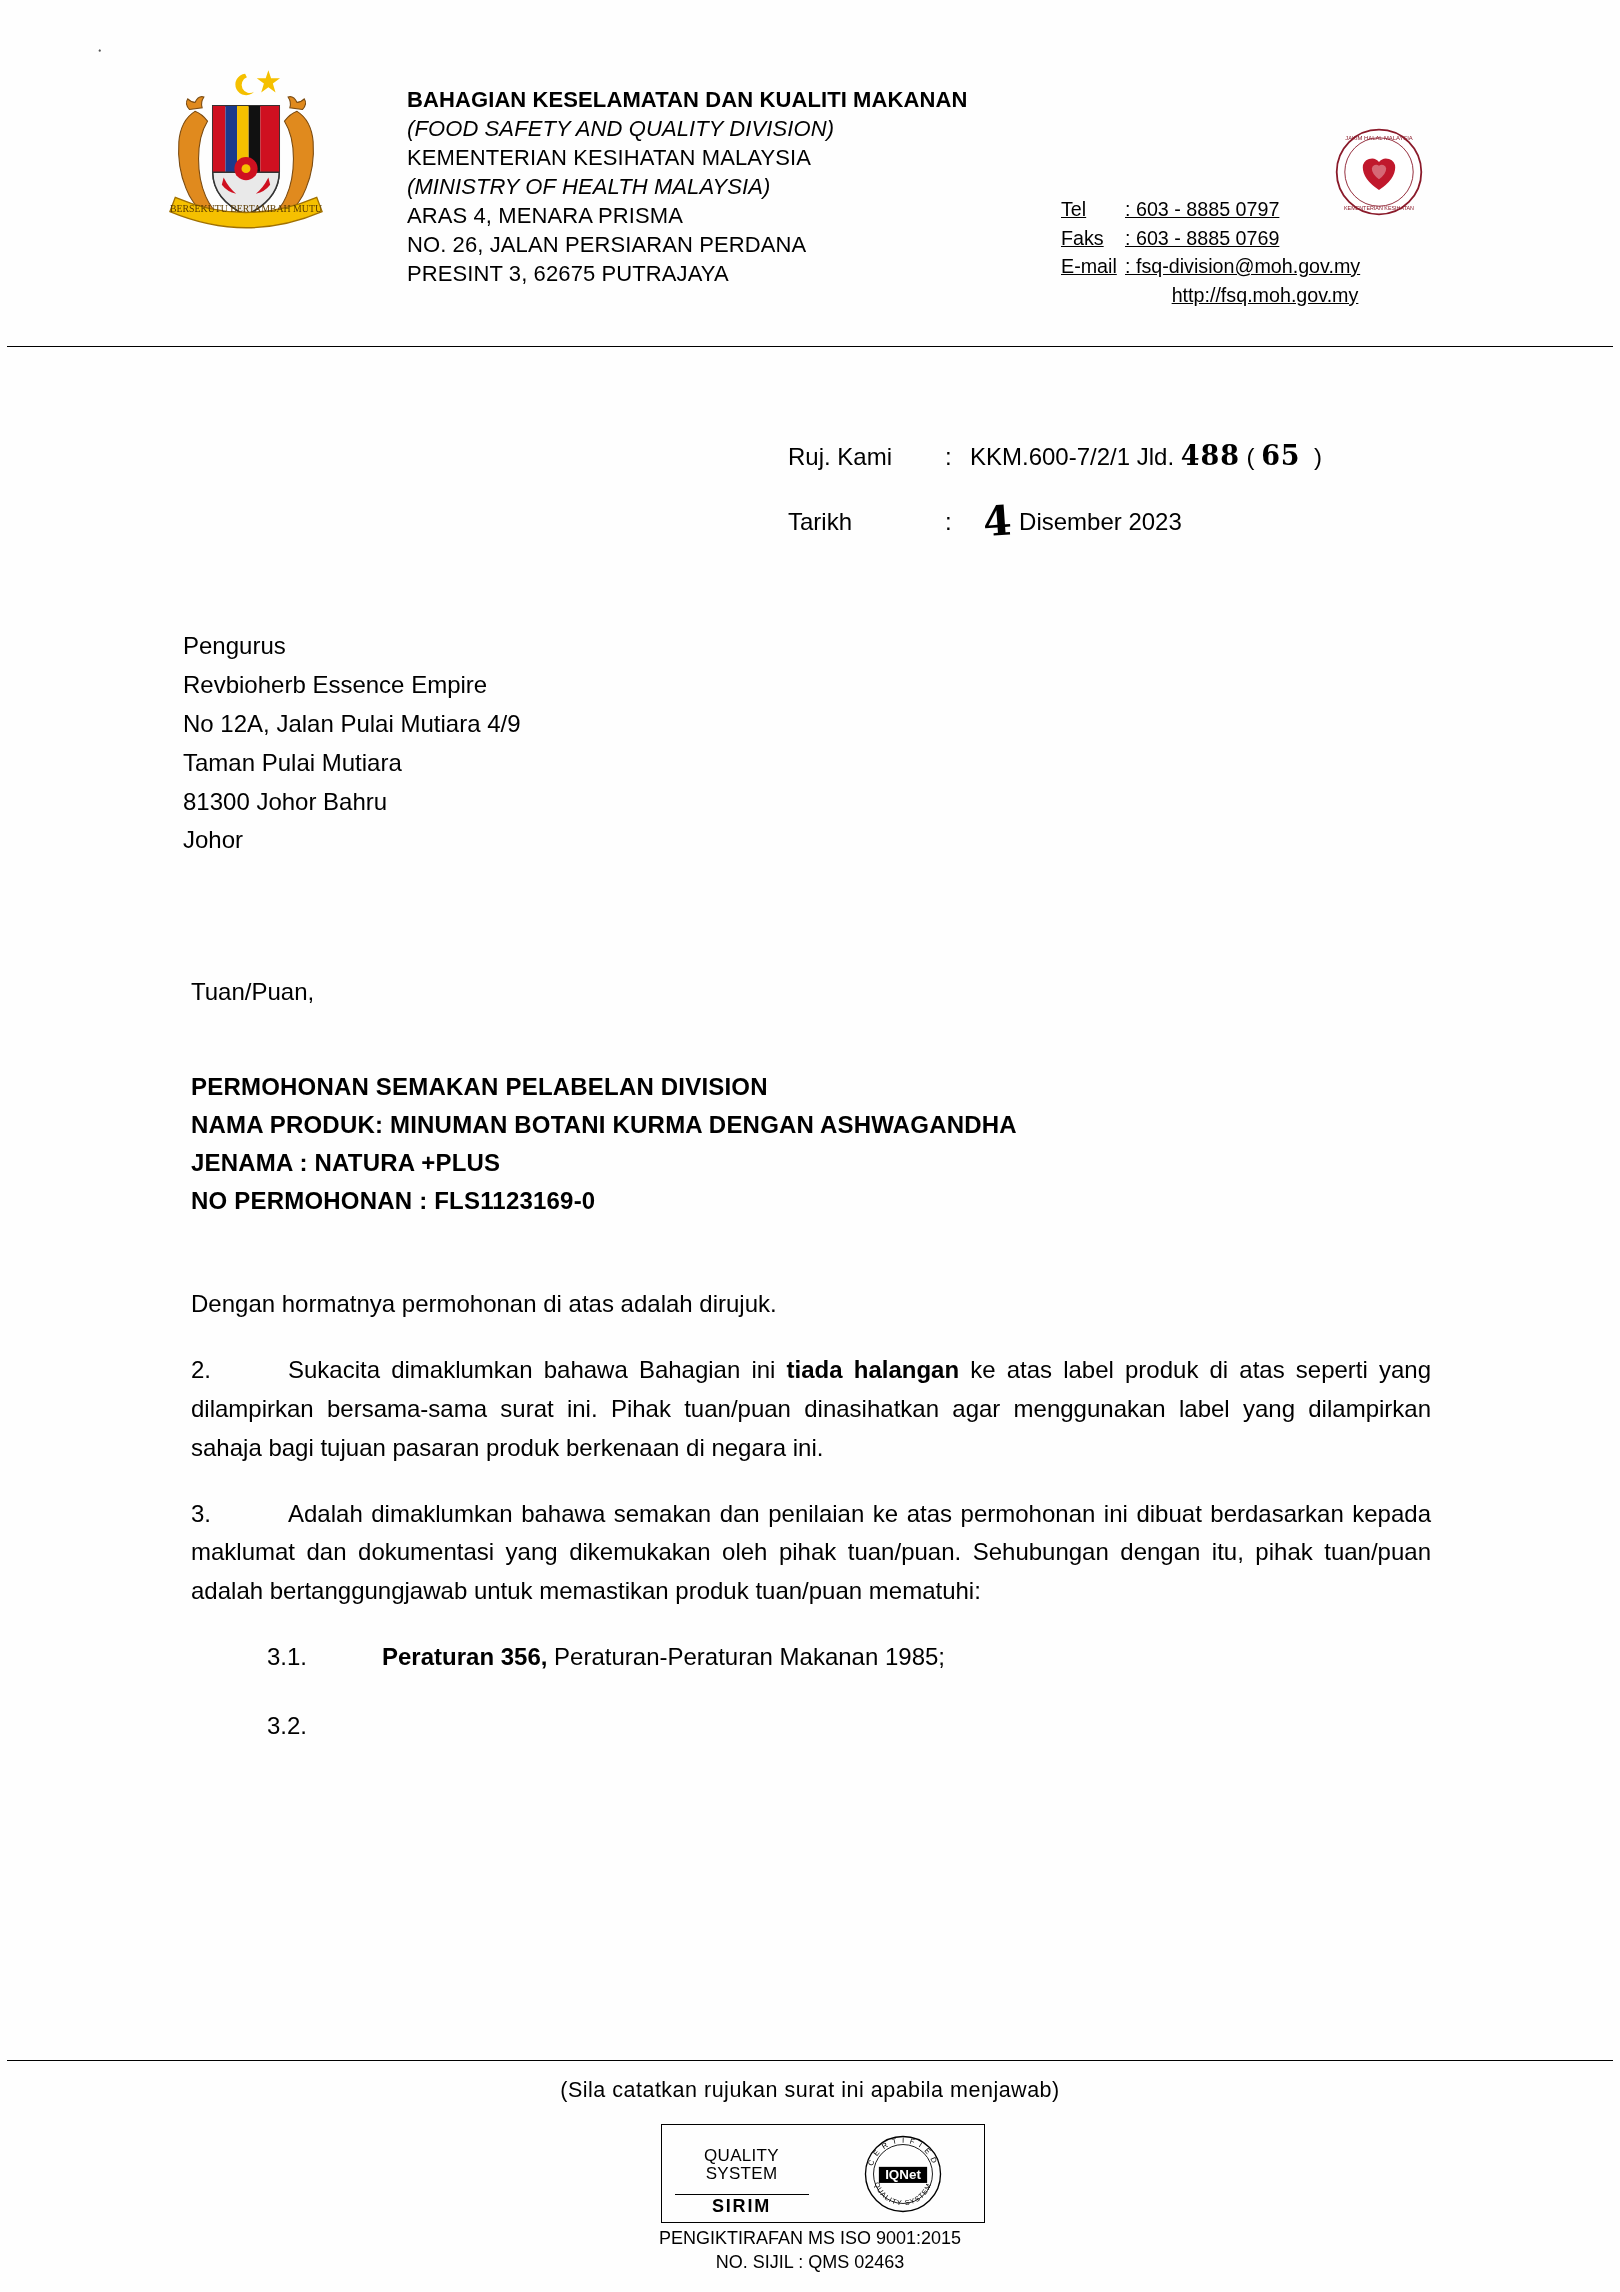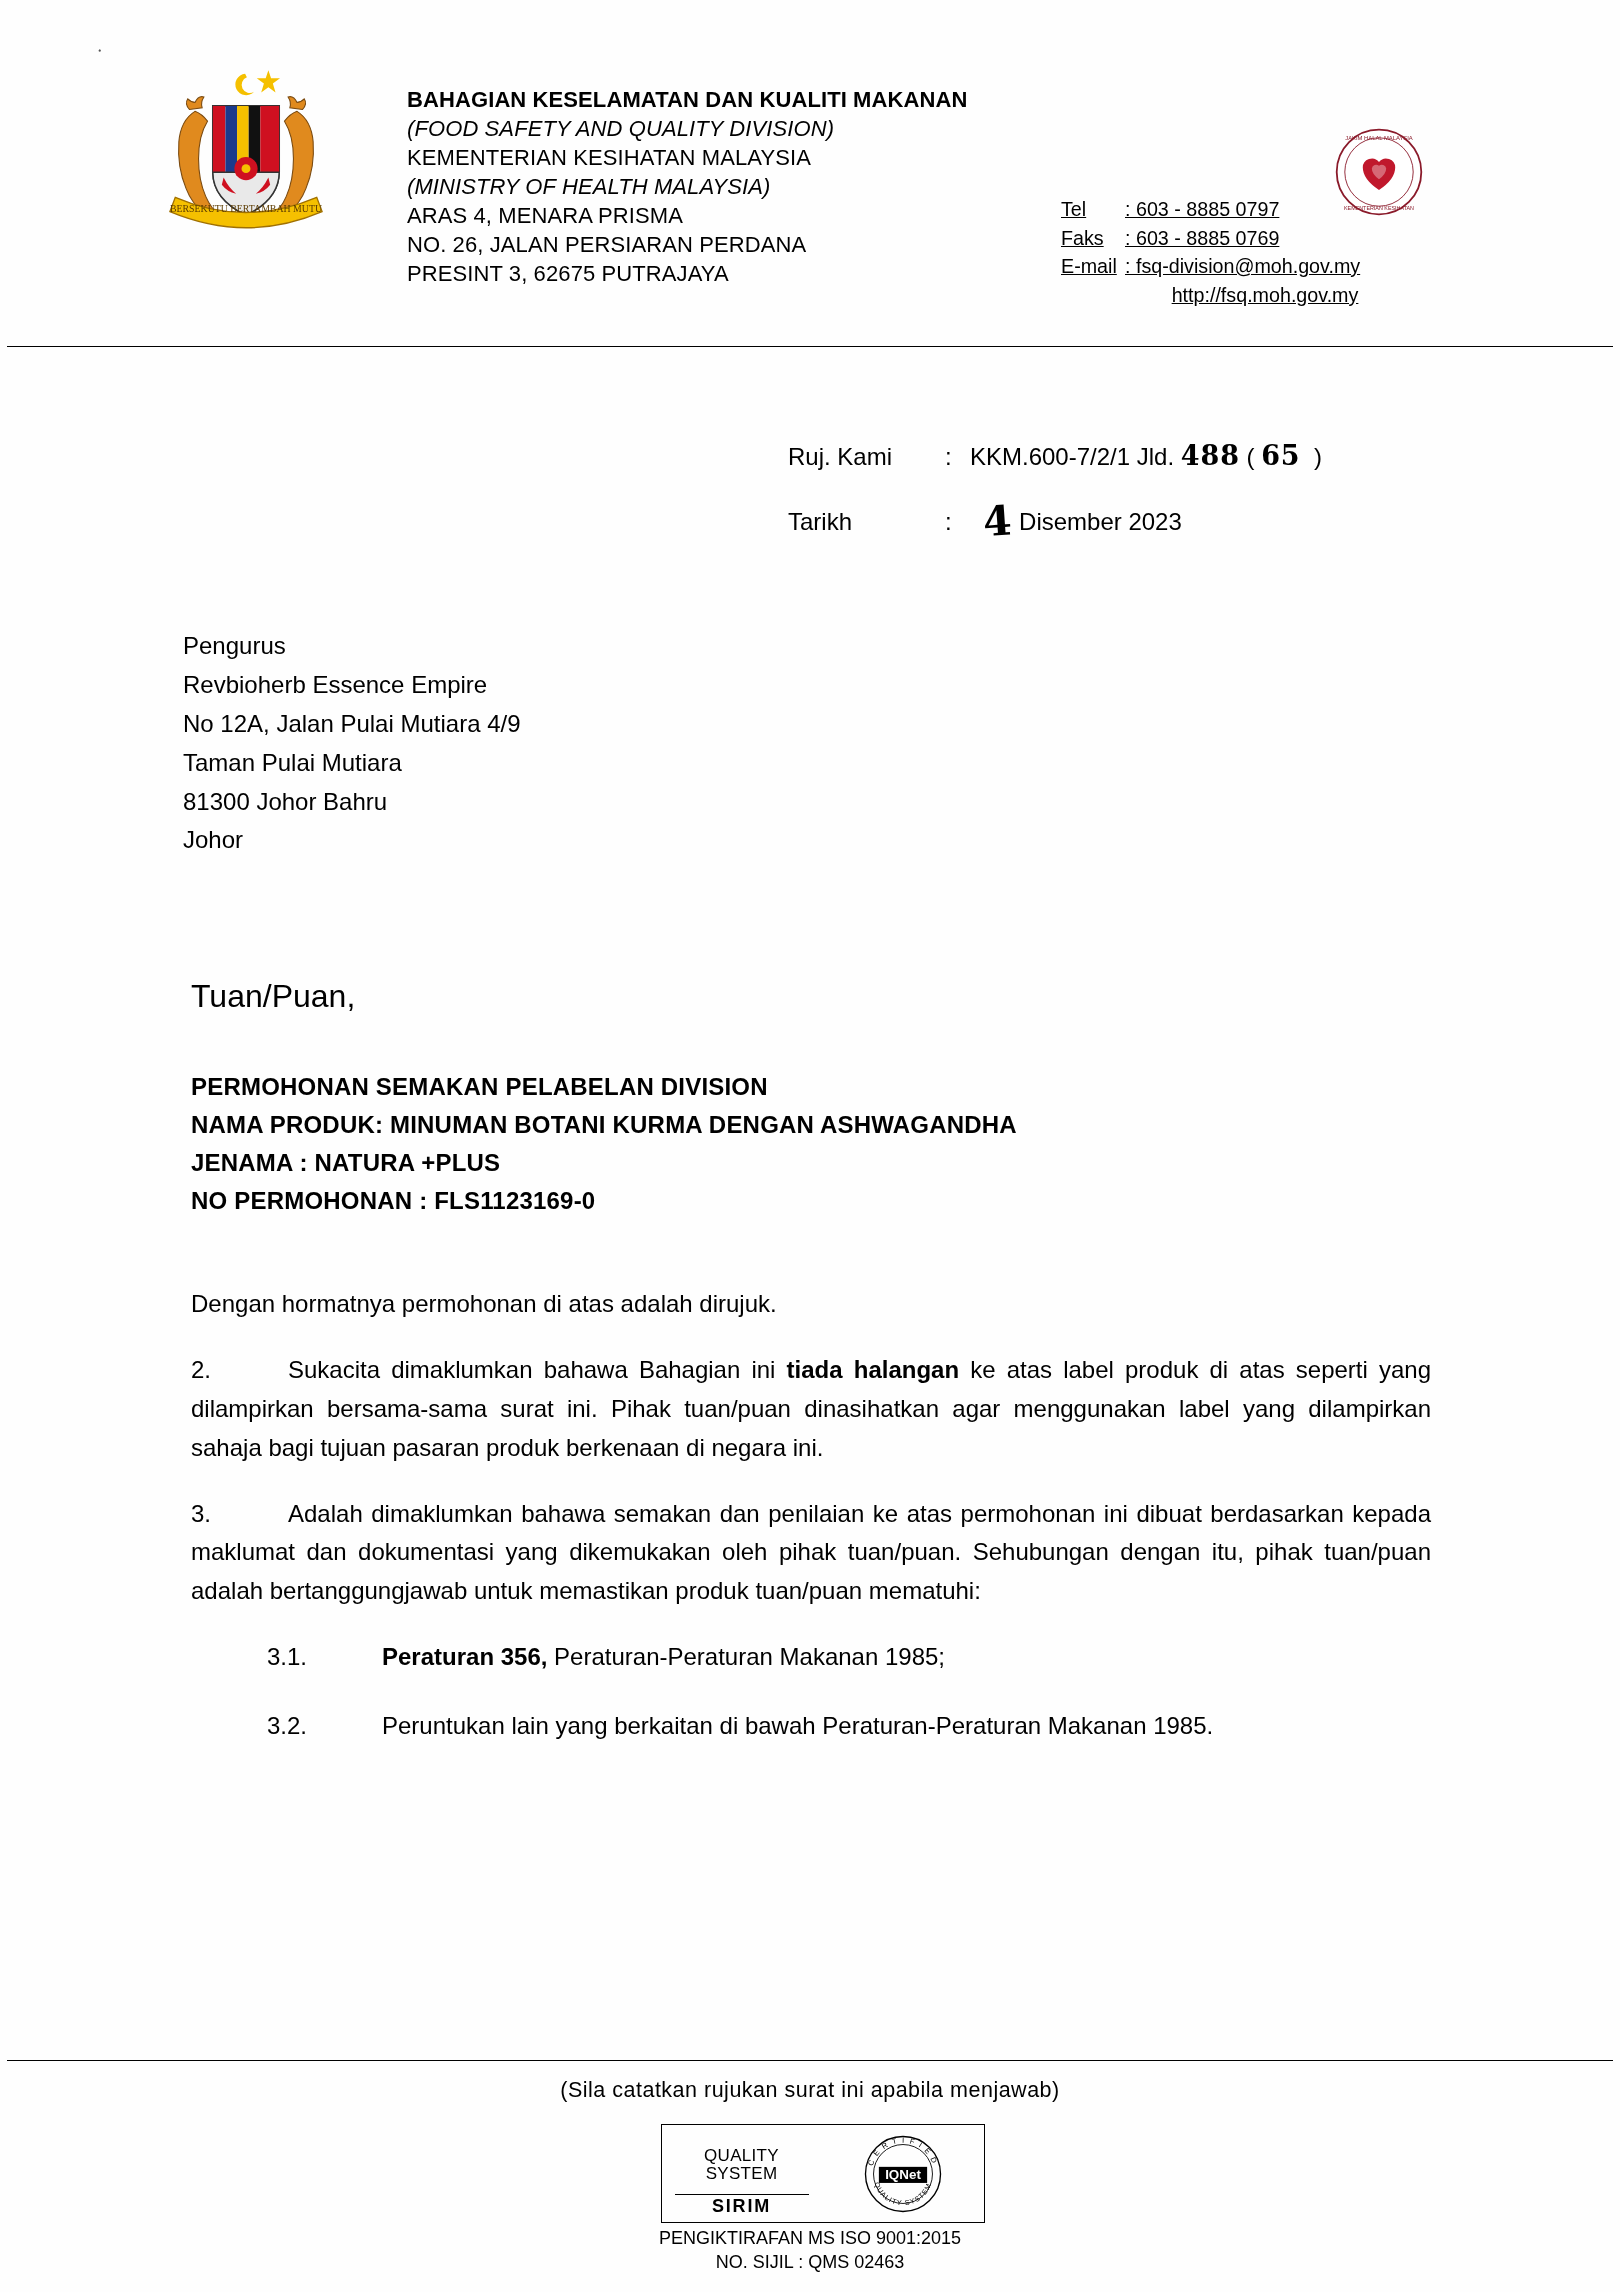--- a/index.html
+++ b/index.html
@@ -123,21 +123,21 @@
     left: 183px;
     top: 627px;
     font-size: 24px;
     line-height: 1.62;
   }
 
   .salutation {
     position: absolute;
     left: 191px;
     top: 978px;
-    font-size: 32px;
+    font-size: 24px;
   }
 
   
   .subject {
     position: absolute;
     left: 191px;
     top: 1068px;
     font-size: 24px;
     font-weight: bold;
     line-height: 1.58;
@@ -401,21 +401,20 @@
       <span class="para-num">3.</span><span>Adalah dimaklumkan bahawa semakan dan penilaian ke atas permohonan ini dibuat berdasarkan kepada maklumat dan dokumentasi yang dikemukakan oleh pihak tuan/puan. Sehubungan dengan itu, pihak tuan/puan adalah bertanggungjawab untuk memastikan produk tuan/puan mematuhi:</span>
     </p>
 
     <div class="sub-item">
       <span class="sub-num">3.1.</span>
       <span class="sub-body"><b>Peraturan 356,</b><span> Peraturan-Peraturan Makanan 1985;</span></span>
     </div>
 
     <div class="sub-item">
       <span class="sub-num">3.2.</span>
-      <span class="sub-body">Peruntukan lain yang berkaitan di bawah Peraturan-Peraturan Makanan 1985.</span>
     </div>
 
   </div>
 
   <div class="hr-bottom"></div>
 
   <div class="footer-note">(Sila catatkan rujukan surat ini apabila menjawab)</div>
 
   <div class="certs">
     <div class="cert-sirim">

